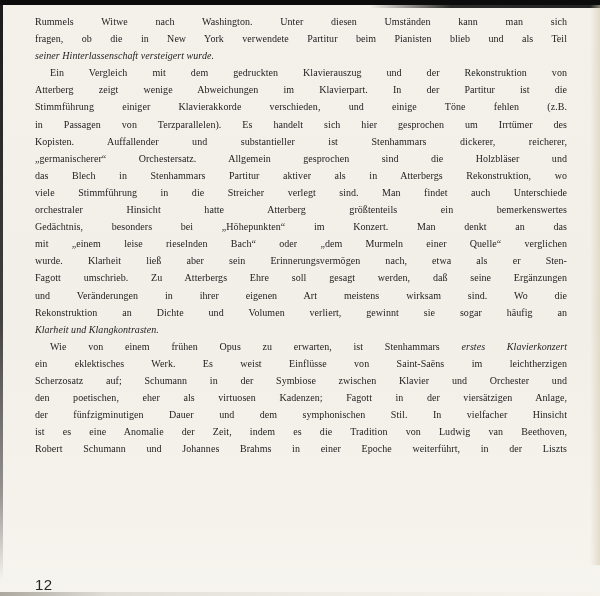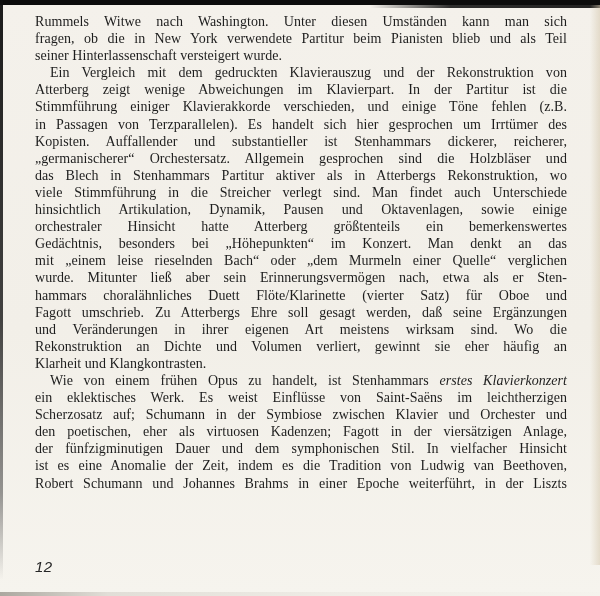--- a/index.html
+++ b/index.html
@@ -54,41 +54,40 @@
       rgba(110,105,95,0.55),
       rgba(170,165,155,0.28) 18%,
       rgba(205,200,190,0.18) 55%,
       rgba(225,220,210,0.05) 100%);
   }
   .text-block {
     position: absolute;
     left: 35px; top: 13px;
     width: 532px;
     font-family: "Liberation Serif", serif;
-    font-size: 14px;
+    font-size: 10px;
     line-height: 17.1px;
     color: var(--ink);
     letter-spacing: 0.05px;
   }
   .line {
     text-align: justify;
     text-align-last: justify;
     hyphens: none;
   }
-  .line.end { text-align-last: auto; }
+  .line.end { text-align-last: auto; font-style: italic; }
   .line.indent { text-indent: 15px; }
   .line em { }
   .page-number {
     position: absolute;
-    left: 35px; top: 558px;
+    left: 35px; top: 576px;
     font-family: "Liberation Sans", sans-serif;
     font-size: 15px;
     letter-spacing: 0.5px;
     color: #262626;
-    font-style: italic;
   }
 </style>
 </head>
 <body>
 
 <div class="scan">
   <div class="top-edge"></div>
   <div class="left-edge"></div>
   <div class="right-edge-tint"></div>
   <div class="bottom-edge"></div>
@@ -98,31 +97,29 @@
       <div class="line"><span>fragen, ob die in New York verwendete Partitur beim Pianisten blieb und als Teil</span></div>
       <div class="line end"><span>seiner Hinterlassenschaft versteigert wurde.</span></div>
       <div class="line indent"><span>Ein Vergleich mit dem gedruckten Klavierauszug und der Rekonstruktion von</span></div>
       <div class="line"><span>Atterberg zeigt wenige Abweichungen im Klavierpart. In der Partitur ist die</span></div>
       <div class="line"><span>Stimmführung einiger Klavierakkorde verschieden, und einige Töne fehlen (z.B.</span></div>
       <div class="line"><span>in Passagen von Terzparallelen). Es handelt sich hier gesprochen um Irrtümer des</span></div>
       <div class="line"><span>Kopisten. Auffallender und substantieller ist Stenhammars dickerer, reicherer,</span></div>
       <div class="line"><span>„germanischerer“ Orchestersatz. Allgemein gesprochen sind die Holzbläser und</span></div>
       <div class="line"><span>das Blech in Stenhammars Partitur aktiver als in Atterbergs Rekonstruktion, wo</span></div>
       <div class="line"><span>viele Stimmführung in die Streicher verlegt sind. Man findet auch Unterschiede</span></div>
-      <div class="line"><span>hinsichtlich Artikulation, Dynamik, Pausen und Oktavenlagen, sowie einige</span></div>
       <div class="line"><span>orchestraler Hinsicht hatte Atterberg größtenteils ein bemerkenswertes</span></div>
       <div class="line"><span>Gedächtnis, besonders bei „Höhepunkten“ im Konzert. Man denkt an das</span></div>
       <div class="line"><span>mit „einem leise rieselnden Bach“ oder „dem Murmeln einer Quelle“ verglichen</span></div>
-      <div class="line"><span>wurde. Mitunter ließ aber sein Erinnerungsvermögen nach, etwa als er Sten-</span></div>
-      <div class="line"><span>hammars choralähnliches Duett Flöte/Klarinette (vierter Satz) für Oboe und</span></div>
+      <div class="line"><span>wurde. Klarheit ließ aber sein Erinnerungsvermögen nach, etwa als er Sten-</span></div>
       <div class="line"><span>Fagott umschrieb. Zu Atterbergs Ehre soll gesagt werden, daß seine Ergänzungen</span></div>
       <div class="line"><span>und Veränderungen in ihrer eigenen Art meistens wirksam sind. Wo die</span></div>
-      <div class="line"><span>Rekonstruktion an Dichte und Volumen verliert, gewinnt sie eher häufig an</span></div>
+      <div class="line"><span>Rekonstruktion an Dichte und Volumen verliert, gewinnt sie sogar häufig an</span></div>
       <div class="line end"><span>Klarheit und Klangkontrasten.</span></div>
-      <div class="line indent"><span>Wie von einem frühen Opus zu handelt, ist Stenhammars </span><em>erstes Klavierkonzert</em></div>
+      <div class="line indent"><span>Wie von einem frühen Opus zu erwarten, ist Stenhammars </span><em>erstes Klavierkonzert</em></div>
       <div class="line"><span>ein eklektisches Werk. Es weist Einflüsse von Saint-Saëns im leichtherzigen</span></div>
       <div class="line"><span>Scherzosatz auf; Schumann in der Symbiose zwischen Klavier und Orchester und</span></div>
       <div class="line"><span>den poetischen, eher als virtuosen Kadenzen; Fagott in der viersätzigen Anlage,</span></div>
       <div class="line"><span>der fünfzigminutigen Dauer und dem symphonischen Stil. In vielfacher Hinsicht</span></div>
       <div class="line"><span>ist es eine Anomalie der Zeit, indem es die Tradition von Ludwig van Beethoven,</span></div>
       <div class="line"><span>Robert Schumann und Johannes Brahms in einer Epoche weiterführt, in der Liszts</span></div>
     </div>
 
   <div class="page-number">12</div>
 </div>

